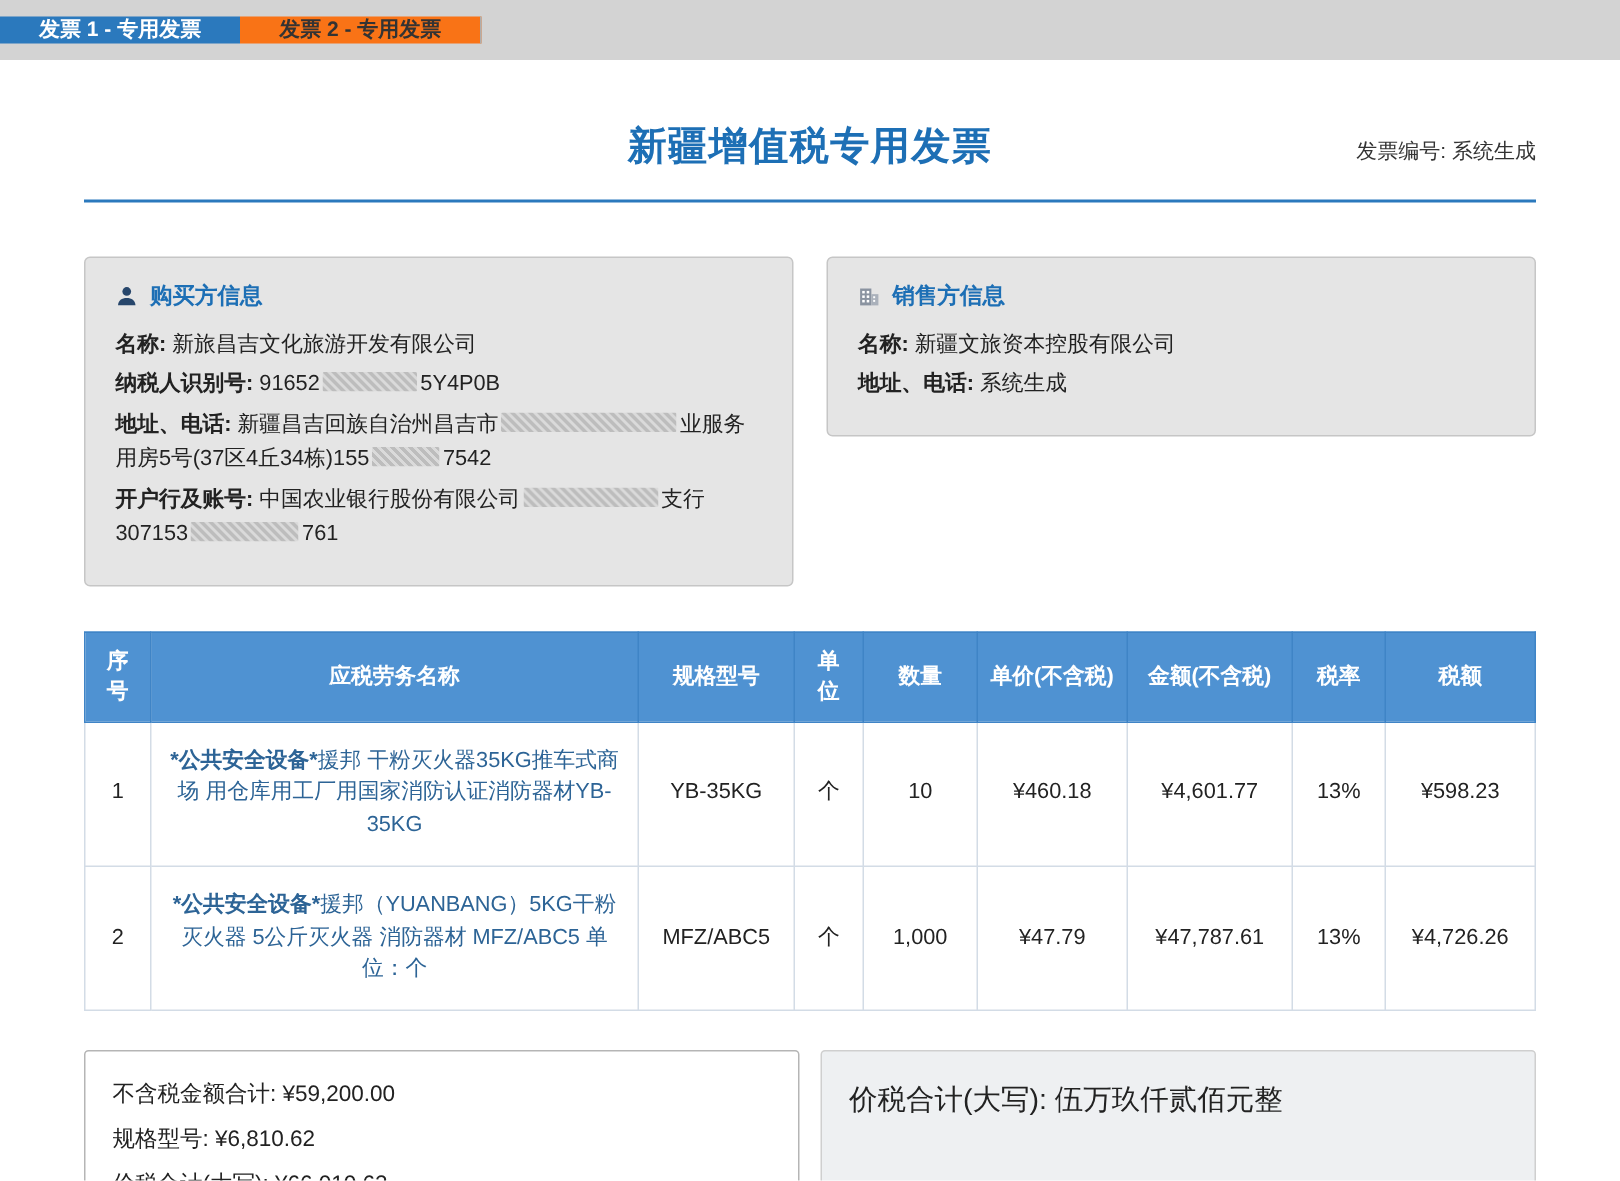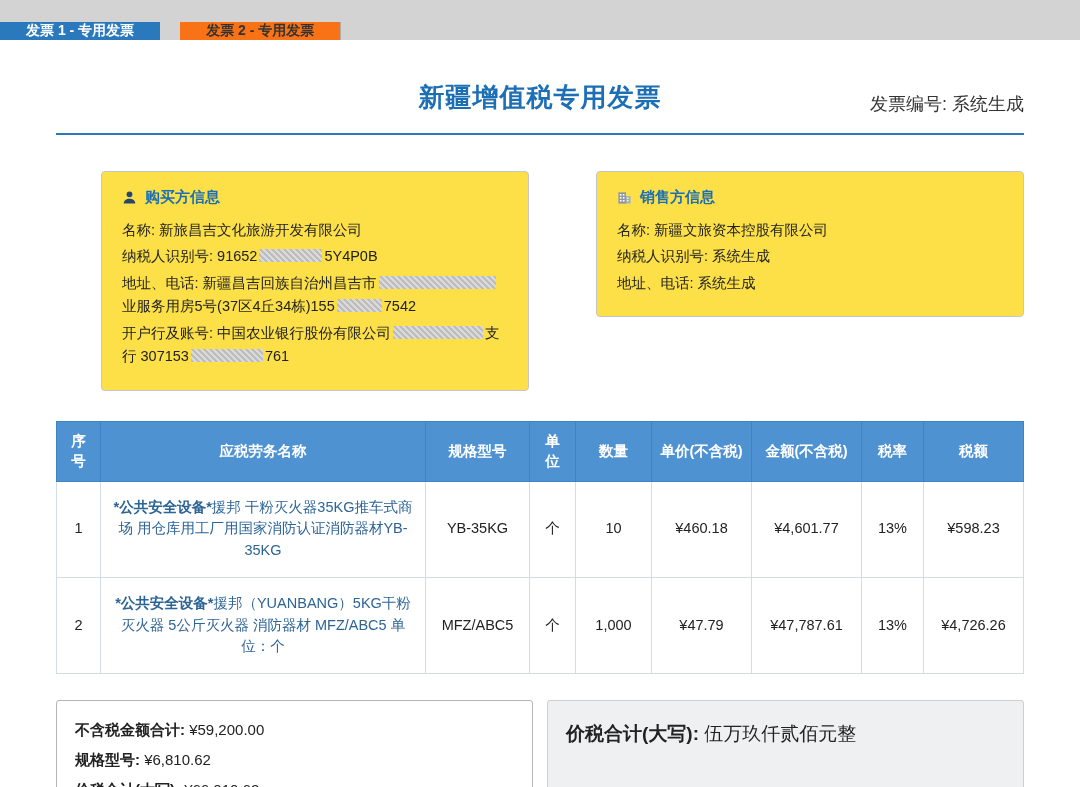--- a/index.html
+++ b/index.html
@@ -3,61 +3,61 @@
 <meta charset="utf-8">
 <style>
   * { box-sizing: border-box; margin: 0; padding: 0; }
   html, body { width: 1080px; height: 787px; overflow: hidden; }
   body {
     font-family: "Liberation Sans", "DejaVu Sans", sans-serif;
     background: #ffffff;
     color: #222;
   }
   
-  .tabbar { display: flex; height: 40px; background: #d3d3d3; align-items: flex-end; gap: 20px; }
+  .tabbar { display: flex; height: 40px; background: #d3d3d3; align-items: center; }
   .tab {
     display: flex; align-items: center; padding: 0 26px;
     font-size: 14px; font-weight: bold; color: #333;
     background: #f97316; border-right: 1px solid #aeaeae; cursor: pointer;
     white-space: nowrap;
   }
   .tab.active { background: #2b79bd; color: #fff; border-right: none; }
   
   .content { padding: 0 56px; }
   .header { position: relative; padding-top: 40px; }
   .title { text-align: center; font-size: 26px; font-weight: bold; color: #1d6fb5; letter-spacing: 1px; }
-  .invoice-no { position: absolute; right: 0; top: 52px; font-size: 18px; color: #333; }
+  .invoice-no { position: absolute; right: 0; top: 52px; font-size: 14px; color: #333; }
   .divider { border-bottom: 2px solid #2b79bd; margin-top: 18px; }
   
   .info-row { display: flex; gap: 22px; margin-top: 36px; align-items: flex-start; }
-  .info-box { flex: 1; border: 1px solid #c6c6c6; border-radius: 4px; padding: 16px 20px 18px; background: #fde047; margin-left: 45px; }
+  .info-box { flex: 1; border: 1px solid #c6c6c6; border-radius: 4px; padding: 16px 20px 18px; background: #e5e5e5; }
   .info-title { color: #1d6fb5; font-weight: bold; font-size: 15px; display: flex; align-items: center; gap: 8px; margin-bottom: 12px; }
   .info-title svg { flex: 0 0 auto; }
   .info-line { font-size: 14.5px; line-height: 1.62; margin: 3px 0; color: #222; }
-  .info-line b { font-weight: normal; }
+  .info-line b { font-weight: bold; }
   
   table { width: 100%; border-collapse: collapse; margin-top: 30px; table-layout: fixed; }
   th {
     background: #4f92d2; color: #fff; font-size: 14.5px; font-weight: bold;
     padding: 9px 4px; border: 1px solid #3f84c6; text-align: center; vertical-align: middle;
     line-height: 1.4;
   }
   .two-line { display: inline-block; width: 1.15em; line-height: 1.4; }
   td {
     border: 1px solid #d3dce6; font-size: 14.5px; padding: 15px 10px;
     text-align: center; vertical-align: middle; color: #222; line-height: 1.5;
     word-wrap: break-word;
   }
   td.name { color: #2d6496; }
   td.name b { font-weight: bold; }
   
   .totals-row { display: flex; gap: 14px; margin-top: 26px; align-items: stretch; }
   .totals-left { flex: 1; border: 1px solid #b5b5b5; border-radius: 3px; padding: 14px 18px; font-size: 15px; line-height: 2.0; background: #fff; }
   .totals-right { flex: 1; border: 1px solid #cfcfcf; border-radius: 3px; padding: 16px 18px; font-size: 19px; background: #eef0f2; line-height: 1.8; }
-  .t-line b { font-weight: bold; }
+  .t-line b { font-weight: normal; }
   
   .redacted {
     display: inline-block; height: 13px; margin: 0 2px; vertical-align: -1px; border-radius: 1px;
     background-image: linear-gradient(45deg, #bdbdbd 25%, #dadada 25%, #dadada 50%, #bdbdbd 50%, #bdbdbd 75%, #dadada 75%);
     background-size: 6px 6px;
   }
 </style>
 </head>
 <body>
 
@@ -109,23 +109,20 @@
           <rect x="6.2" y="7.4" width="1.8" height="1.8" fill="#fff"></rect>
           <rect x="3" y="10.6" width="1.8" height="1.8" fill="#fff"></rect>
           <rect x="6.2" y="10.6" width="1.8" height="1.8" fill="#fff"></rect>
           <rect x="10.8" y="8" width="1.4" height="1.4" fill="#fff"></rect>
           <rect x="10.8" y="10.6" width="1.4" height="1.4" fill="#fff"></rect>
         </svg>
         <span>销售方信息</span>
       </div>
       <div class="info-line">
         <b>名称:</b> <span><span>新疆文旅资本控股有限公司</span></span>
-      </div>
-      <div class="info-line">
-        <b>纳税人识别号:</b> <span><span>系统生成</span></span>
       </div>
       <div class="info-line">
         <b>地址、电话:</b> <span><span>系统生成</span></span>
       </div>
     </div>
 
   </div>
 
   <table>
     <colgroup>

